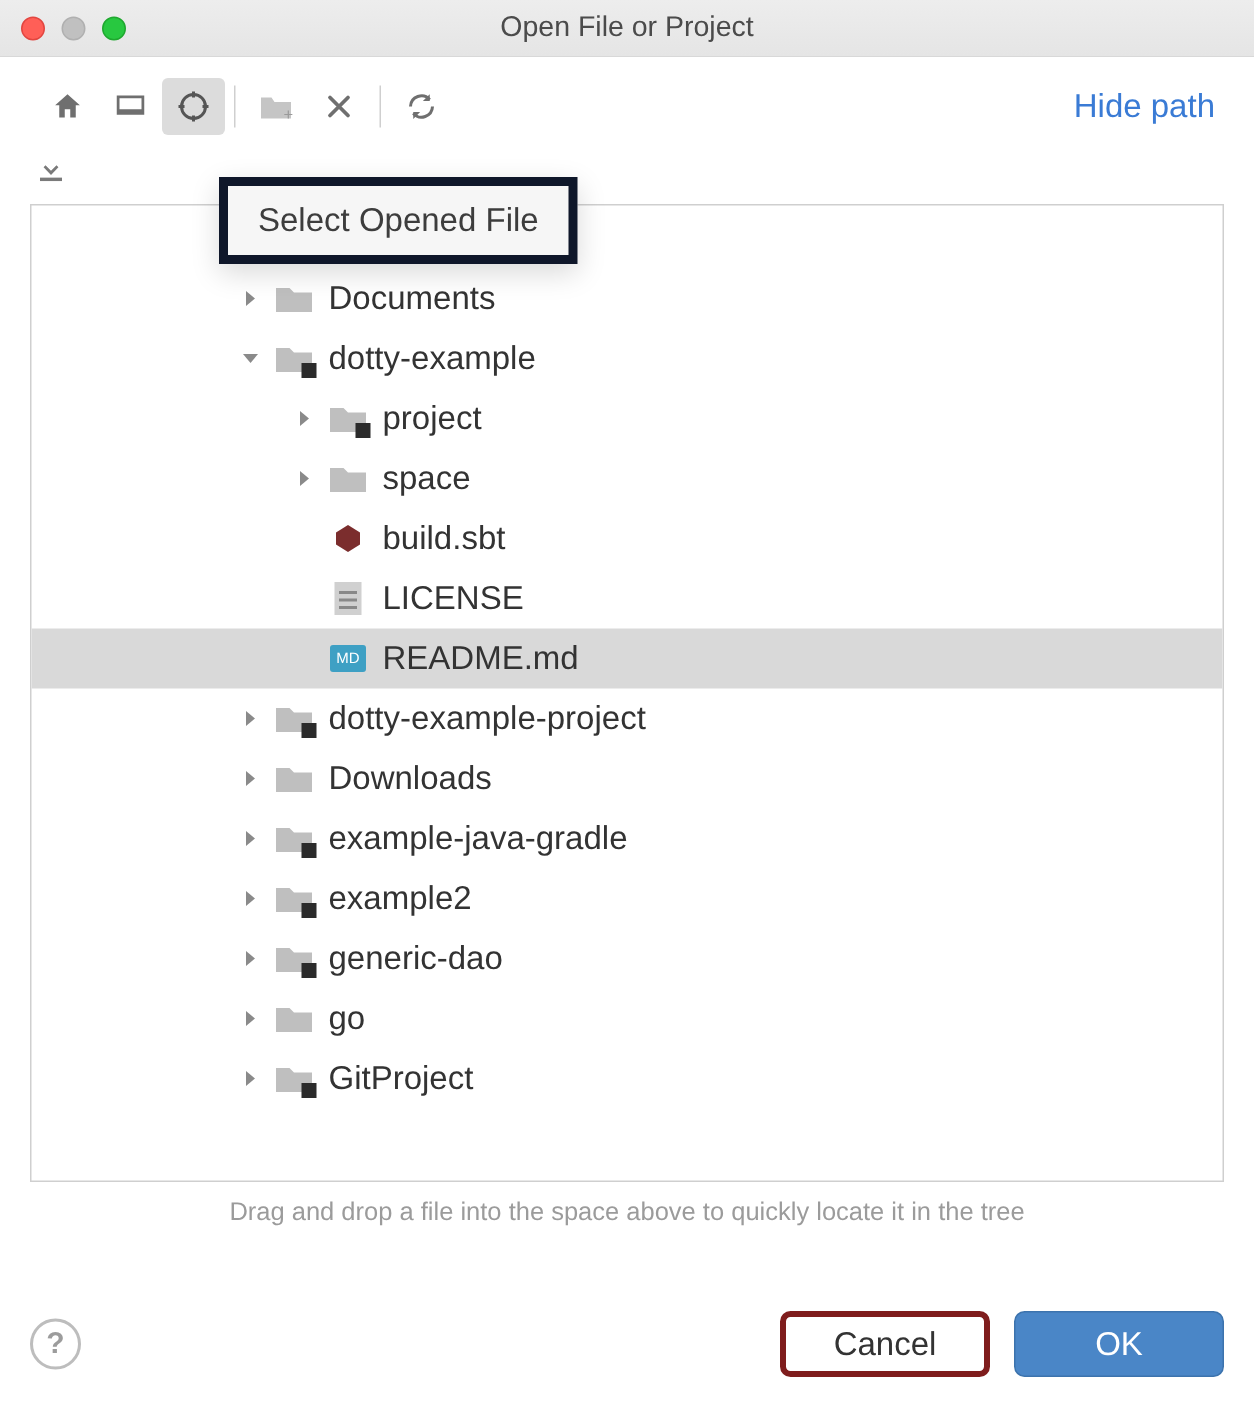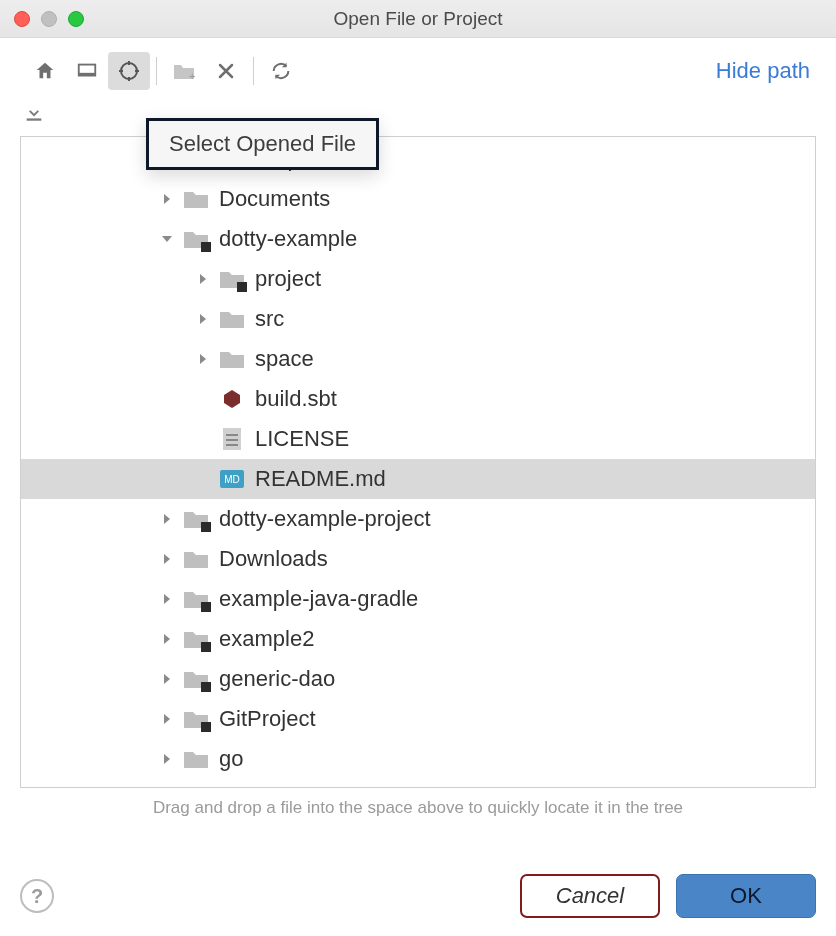--- a/index.html
+++ b/index.html
@@ -75,21 +75,21 @@
   .pathbox .sel {
     background:#2f6fb5;
     color:#fff;
     padding:2px 2px;
   }
   .dlicon { width:28px; height:28px; display:flex; align-items:center; justify-content:center; color:#7a7a7a; cursor:pointer;}
   .tooltip {
     position:absolute;
     left:146px; top:118px;
     background:#f6f6f6;
-    border:3px solid #0f172a;
+    border:6px solid #0f172a;
     box-shadow: 0 6px 18px rgba(0,0,0,0.15);
     padding:10px 20px;
     font-size:22px;
     color:#3d3d3d;
     z-index:50;
   }
   .tree-wrap {
     margin:0 20px;
     border:1px solid #cfcfcf;
     height:652px;
@@ -157,22 +157,22 @@
   }
   .footer .spacer{flex:1;}
   .btn {
     height:44px; min-width:140px;
     border-radius:7px;
     font-size:22px;
     display:flex;align-items:center;justify-content:center;
     margin-left:16px;
     cursor:pointer;
   }
-  .btn.cancel { background:#fff; border:2px solid #7f1d1d; color:#333;font-style:italic;}
-  .btn.ok { background:#4a86c7; border:1px solid #3c73ad; color:#0f172a;}
+  .btn.cancel { background:#fff; border:4px solid #7f1d1d; color:#333;}
+  .btn.ok { background:#4a86c7; border:1px solid #3c73ad; color:#ffffff;}
 </style>
 </head>
 <body>
 
 <div class="titlebar">
   <div class="traffic">
     <div class="tl red"></div>
     <div class="tl yellow"></div>
     <div class="tl green"></div>
   </div>
@@ -291,33 +291,20 @@
         <span class="arrow">
           <svg width="12" height="12" viewBox="0 0 12 12">
             <polygon points="3,1 9,6 3,11" fill="#8a8a8a" transform=""></polygon>
           </svg>
         </span>
         <span class="ficon">
           <svg width="26" height="22" viewBox="0 0 26 22">
             <path class="folder-svg" d="M1 4h9l3 3h12v13H1z"></path>
           </svg>
         </span>
-        <span class="label">src</span>
-      </div>
-      <div class="row" style="padding-left:172px">
-        <span class="arrow">
-          <svg width="12" height="12" viewBox="0 0 12 12">
-            <polygon points="3,1 9,6 3,11" fill="#8a8a8a" transform=""></polygon>
-          </svg>
-        </span>
-        <span class="ficon">
-          <svg width="26" height="22" viewBox="0 0 26 22">
-            <path class="folder-svg" d="M1 4h9l3 3h12v13H1z"></path>
-          </svg>
-        </span>
         <span class="label">space</span>
       </div>
       <div class="row" style="padding-left:172px">
         <span class="arrow blank"></span>
         <span class="ficon">
           <svg width="20" height="20" viewBox="0 0 20 20">
             <polygon points="10,1 18,6 18,14 10,19 2,14 2,6" fill="#7b2d2d"></polygon>
           </svg>
         </span>
         <span class="label">build.sbt</span>
@@ -408,36 +395,36 @@
       <div class="row" style="padding-left:136px">
         <span class="arrow">
           <svg width="12" height="12" viewBox="0 0 12 12">
             <polygon points="3,1 9,6 3,11" fill="#8a8a8a" transform=""></polygon>
           </svg>
         </span>
         <span class="ficon">
           <svg width="26" height="22" viewBox="0 0 26 22">
             <path class="folder-svg" d="M1 4h9l3 3h12v13H1z"></path>
           </svg>
+        </span>
+        <span class="label">go</span>
+      </div>
+      <div class="row" style="padding-left:136px">
+        <span class="arrow">
+          <svg width="12" height="12" viewBox="0 0 12 12">
+            <polygon points="3,1 9,6 3,11" fill="#8a8a8a" transform=""></polygon>
+          </svg>
+        </span>
+        <span class="ficon">
+          <svg width="26" height="22" viewBox="0 0 26 22">
+            <path class="folder-svg" d="M1 4h9l3 3h12v13H1z"></path>
+          </svg>
           <span class="badge"></span>
         </span>
         <span class="label">GitProject</span>
-      </div>
-      <div class="row" style="padding-left:136px">
-        <span class="arrow">
-          <svg width="12" height="12" viewBox="0 0 12 12">
-            <polygon points="3,1 9,6 3,11" fill="#8a8a8a" transform=""></polygon>
-          </svg>
-        </span>
-        <span class="ficon">
-          <svg width="26" height="22" viewBox="0 0 26 22">
-            <path class="folder-svg" d="M1 4h9l3 3h12v13H1z"></path>
-          </svg>
-        </span>
-        <span class="label">go</span>
       </div>
     </div>
 </div>
 
 <div class="hint">Drag and drop a file into the space above to quickly locate it in the tree</div>
 
 <div class="footer">
   <div class="help">
     <span>?</span>
   </div>

